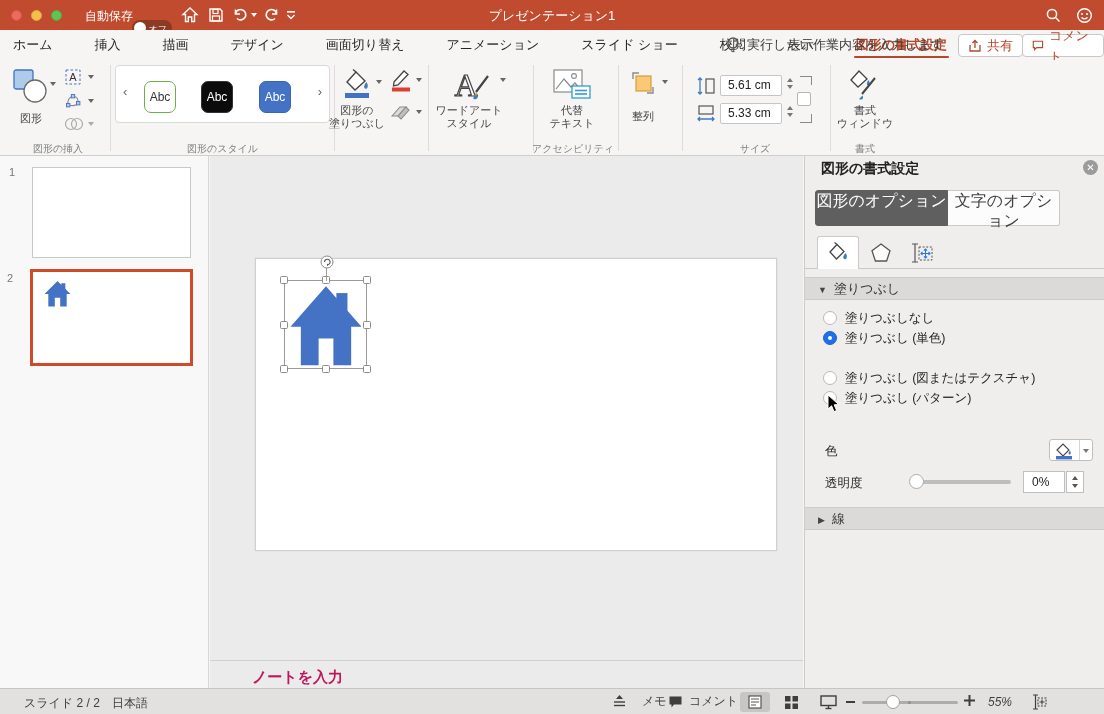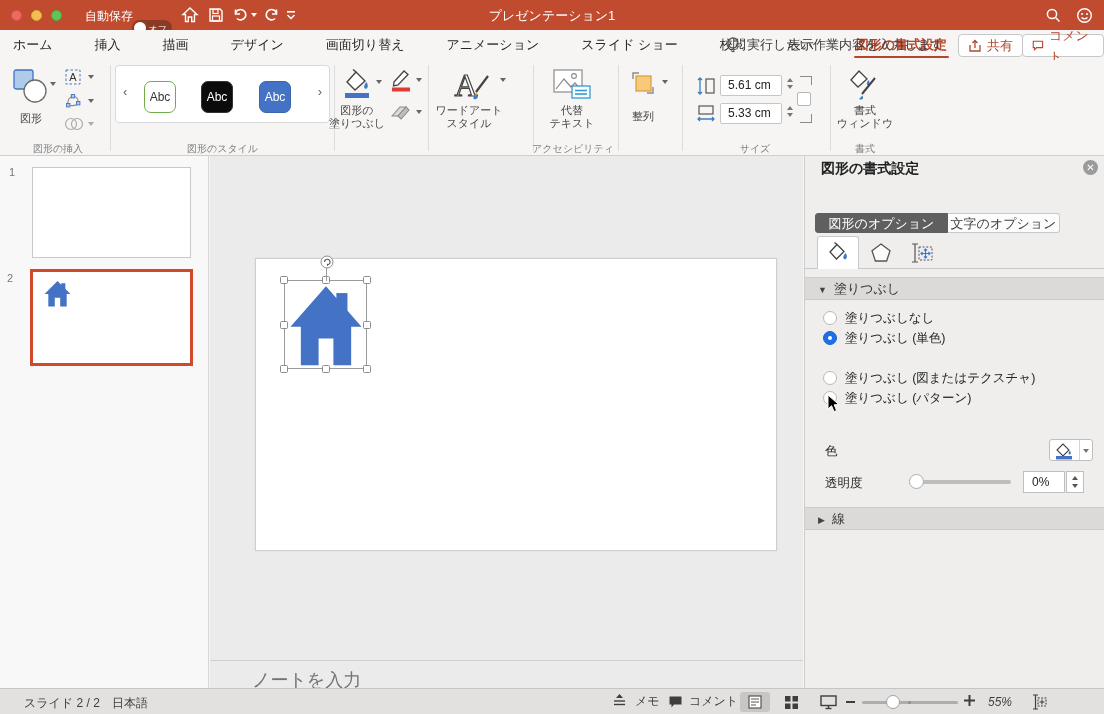--- a/index.html
+++ b/index.html
@@ -55,27 +55,27 @@
   
   #thumbs { left:0; top:156px; width:209px; height:532px; background:#F8F8F8; border-right:1px solid #D6D6D6; }
   .thumb-num { font-size:11px; color:#777; }
   #thumb1 { left:32px; top:11px; width:159px; height:91px; background:#FFF; border:1px solid #C9C9C9; }
   #thumb2 { left:30px; top:113px; width:163px; height:97px; background:#FFF; border:3px solid #CF4A2B; }
   #canvas { left:210px; top:156px; width:593px; height:532px; background:#EBEBEB; }
   #slide { left:45px; top:102px; width:522px; height:293px; background:#FFF; border:1px solid #CFCFCF; box-shadow:0 0 2px rgba(0,0,0,.08); }
   #sel-box { left:74px; top:124px; width:83px; height:89px; border:1px solid #9A9A9A; }
   .handle { position:absolute; width:8px; height:8px; background:#FFF; border:1px solid #8C8C8C; border-radius:1.5px; }
   #notes-bar { left:0; top:504px; width:593px; height:28px; border-top:1px solid #D0D0D0; }
-  #notes-text { left:42px; top:7px; font-size:18px; font-weight:normal; color:#737373; }
+  #notes-text { left:42px; top:7px; font-size:15px; font-weight:bold; color:#be185d; }
 
   
   #panel { left:804px; top:156px; width:300px; height:532px; background:#EFEEED; border-left:1px solid #CCC; }
   #panel-title { left:16px; top:4px; font-size:14px; font-weight:bold; color:#222; }
   #panel-close { left:278px; top:4px; width:15px; height:15px; border-radius:50%; background:#9B9B9B; color:#FFF; font-size:10px; line-height:15px; text-align:center; }
-  .seg { top:57px; height:20px; font-size:13px; text-align:center; line-height:20px; }
+  .seg { top:34px; height:36px; font-size:16px; text-align:center; line-height:20px; }
   #seg-shape { left:10px; width:133px; background:#5F5F5F; color:#FFF; border:1px solid #5F5F5F; border-radius:3px 0 0 3px; }
   #seg-text  { left:143px; width:112px; background:#FCFCFC; color:#3F3F3F; border:1px solid #C9C9C9; border-left:none; border-radius:0 3px 3px 0; }
   #icontab-line { left:0; top:112px; width:300px; height:1px; background:#C9C9C9; }
   #icontab1 { left:12px; top:80px; width:42px; height:33px; background:#FFF; border:1px solid #C9C9C9; border-bottom:none; border-radius:3px 3px 0 0; z-index:2; }
   .panel-tabicon { top:86px; }
   .sect { left:0; width:300px; height:23px; background:#DBDAD9; border-top:1px solid #CBCBCB; border-bottom:1px solid #CBCBCB; font-size:13px; color:#333; line-height:21px; }
   .sect .arr { display:inline-block; margin:0 7px 0 13px; font-size:9px; color:#444; }
   #sect-fill { top:121px; }
   #sect-line { top:351px; }
   .opt-row { position:absolute; left:18px; height:20px; display:flex; align-items:center; gap:8px; }
@@ -484,21 +484,21 @@
 
     <div id="sect-line" class="abs sect">
       <span class="arr">▶</span><span>線</span>
     </div>
   </div>
 
   <div id="statusbar" class="abs">
     <span class="abs sbtxt" style="left:24px;">スライド 2 / 2</span>
     <span class="abs sbtxt" style="left:112px;">日本語</span>
 
-    <span class="abs" style="left:612px; top:4px; display:flex; align-items:flex-start; gap:8px;">
+    <span class="abs" style="left:612px; top:4px; display:flex; align-items:center; gap:15px;">
       <svg width="15" height="15" viewBox="0 0 15 15">
           <path d="M7.5 1 L11 5 H4 Z" fill="#3E3E3E"></path>
           <line x1="2" y1="8" x2="13" y2="8" stroke="#3E3E3E" stroke-width="1.4"></line>
           <line x1="2" y1="11.5" x2="13" y2="11.5" stroke="#3E3E3E" stroke-width="1.4"></line>
         </svg>
       <span>メモ</span>
     </span>
     <span class="abs" style="left:668px; top:4px; display:flex; align-items:center; gap:6px;">
       <svg width="15" height="14" viewBox="0 0 15 14">
           <path d="M1.5 1.5 H13.5 V9.5 H6 L3.5 12.5 V9.5 H1.5 Z" fill="#3E3E3E"></path>

